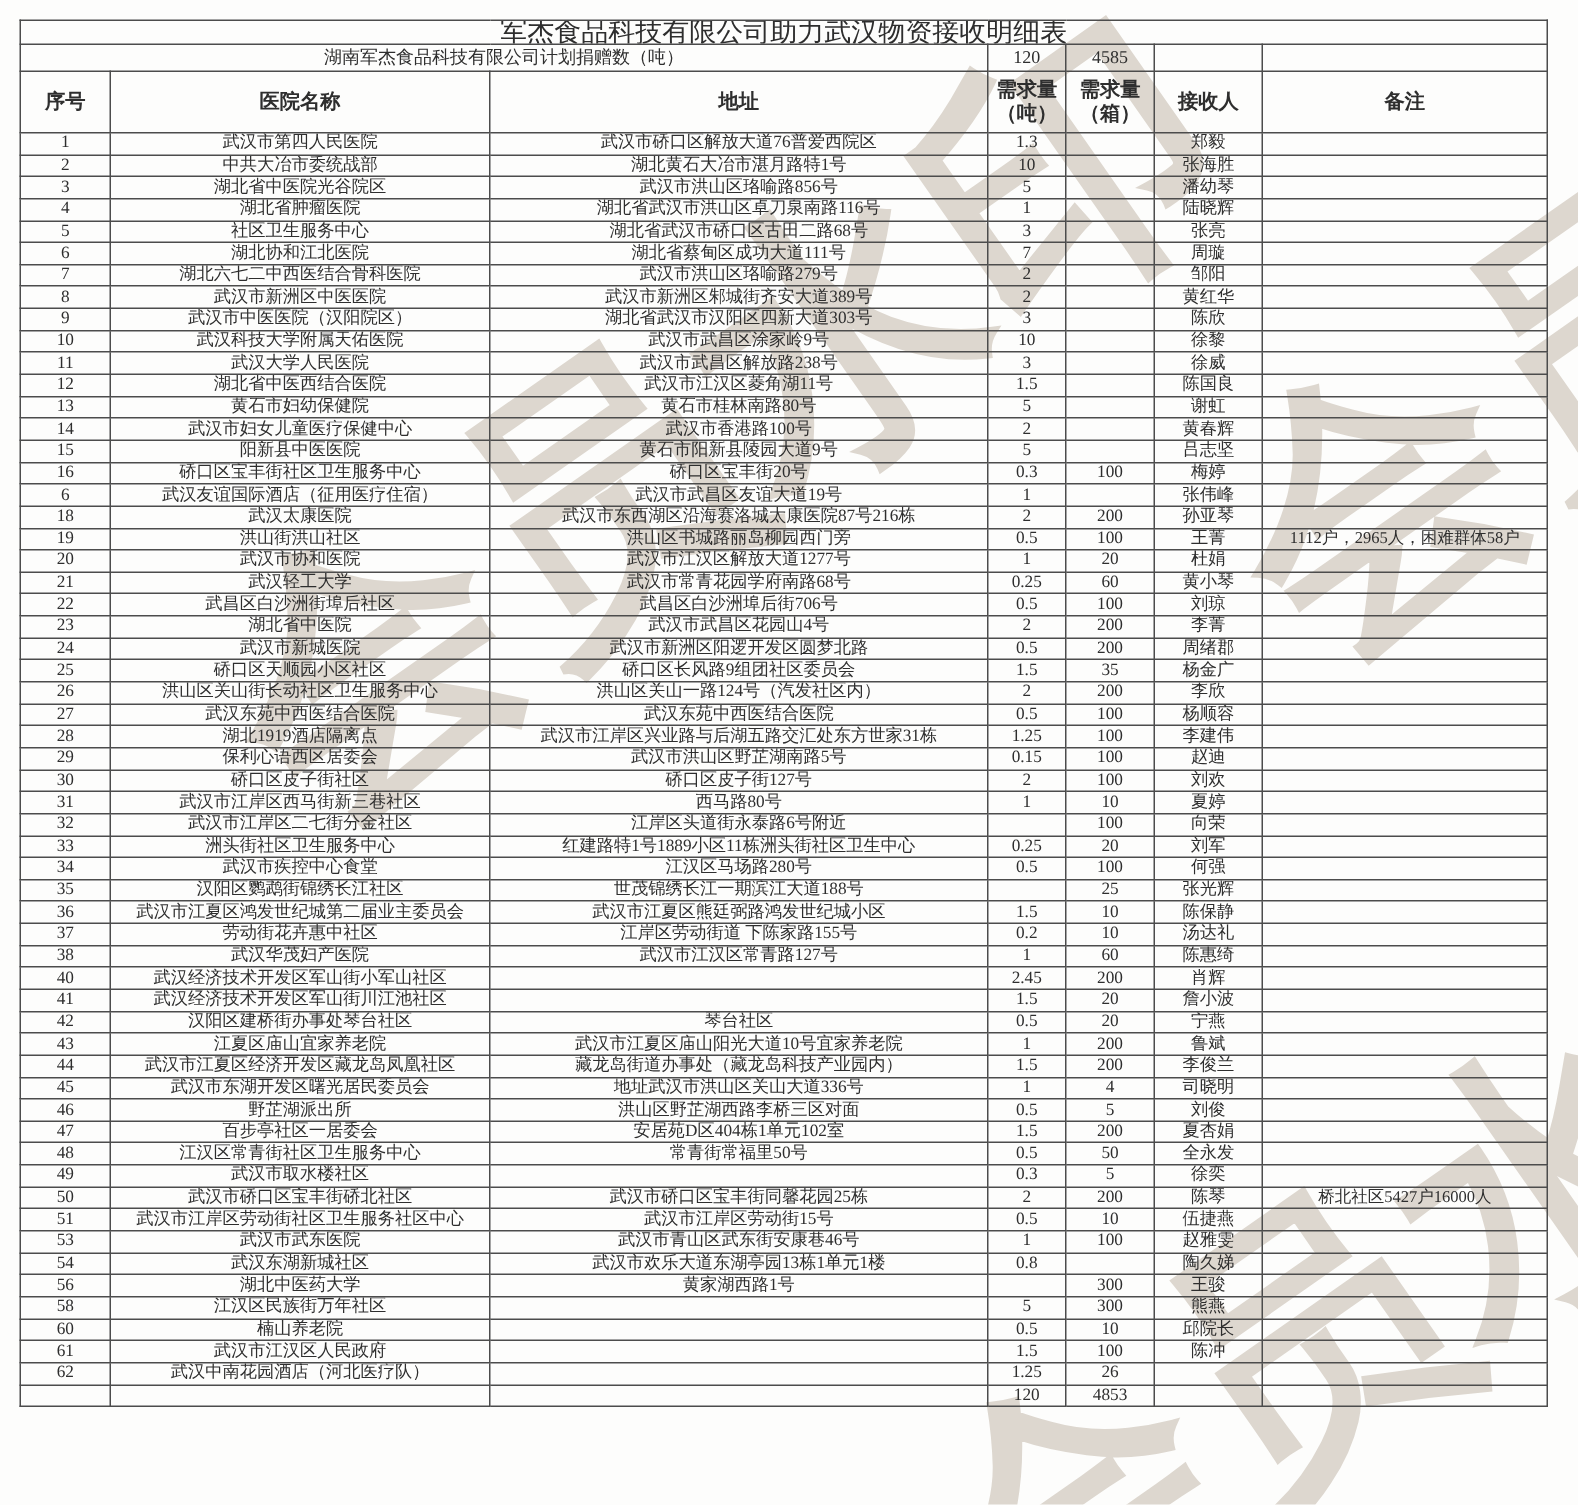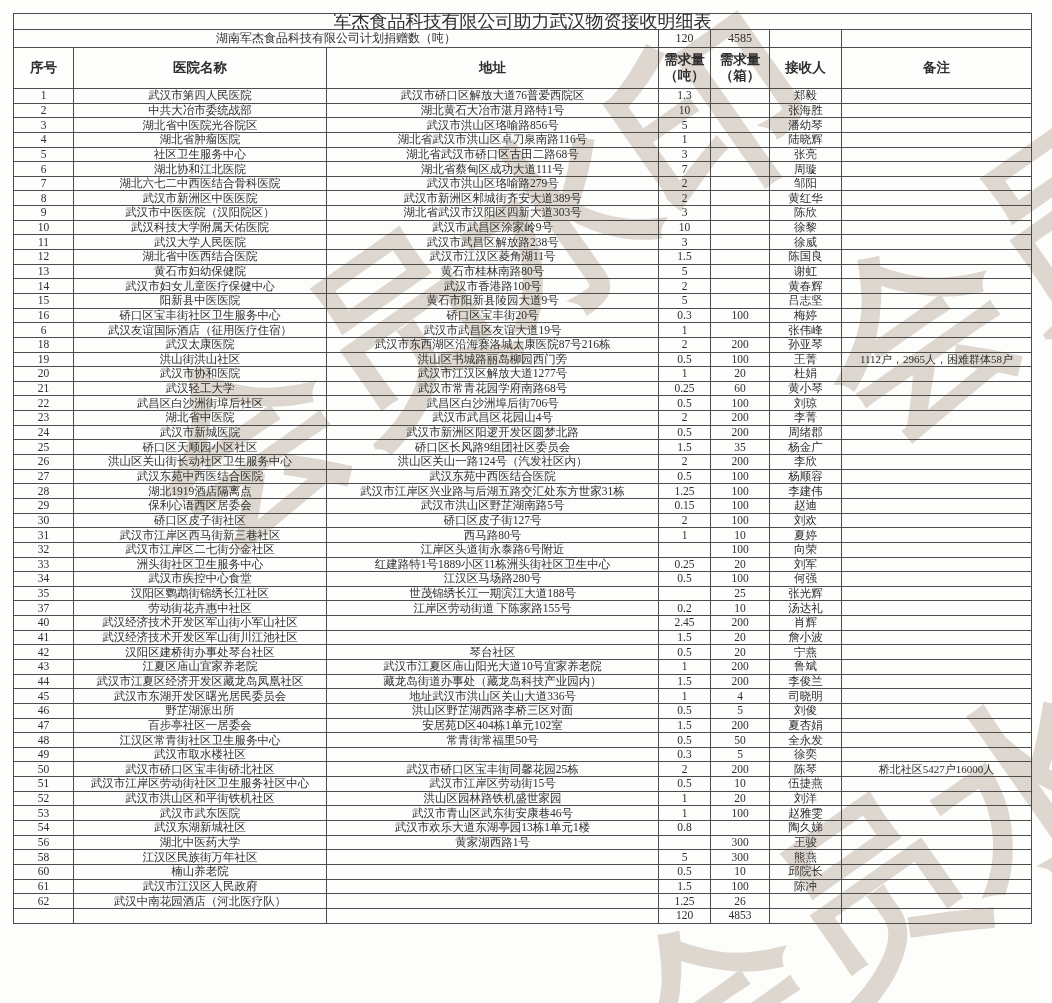--- a/index.html
+++ b/index.html
@@ -390,29 +390,47 @@
         <tr>
           <td class="c-seq">35</td>
           <td class="c-name">汉阳区鹦鹉街锦绣长江社区</td>
           <td class="c-addr">世茂锦绣长江一期滨江大道188号</td>
           <td class="c-tons"></td>
           <td class="c-boxes">25</td>
           <td class="c-receiver">张光辉</td>
           <td class="c-note"></td>
         </tr>
         <tr>
+          <td class="c-seq">36</td>
+          <td class="c-name">武汉市江夏区鸿发世纪城第二届业主委员会</td>
+          <td class="c-addr">武汉市江夏区熊廷弼路鸿发世纪城小区</td>
+          <td class="c-tons">1.5</td>
+          <td class="c-boxes">10</td>
+          <td class="c-receiver">陈保静</td>
+          <td class="c-note"></td>
+        </tr>
+        <tr>
           <td class="c-seq">37</td>
           <td class="c-name">劳动街花卉惠中社区</td>
           <td class="c-addr">江岸区劳动街道 下陈家路155号</td>
           <td class="c-tons">0.2</td>
           <td class="c-boxes">10</td>
           <td class="c-receiver">汤达礼</td>
           <td class="c-note"></td>
         </tr>
         <tr>
+          <td class="c-seq">38</td>
+          <td class="c-name">武汉华茂妇产医院</td>
+          <td class="c-addr">武汉市江汉区常青路127号</td>
+          <td class="c-tons">1</td>
+          <td class="c-boxes">60</td>
+          <td class="c-receiver">陈惠绮</td>
+          <td class="c-note"></td>
+        </tr>
+        <tr>
           <td class="c-seq">40</td>
           <td class="c-name">武汉经济技术开发区军山街小军山社区</td>
           <td class="c-addr"></td>
           <td class="c-tons">2.45</td>
           <td class="c-boxes">200</td>
           <td class="c-receiver">肖辉</td>
           <td class="c-note"></td>
         </tr>
         <tr>
           <td class="c-seq">41</td>
@@ -504,29 +522,20 @@
           <td class="c-receiver">陈琴</td>
           <td class="c-note">桥北社区5427户16000人</td>
         </tr>
         <tr>
           <td class="c-seq">51</td>
           <td class="c-name">武汉市江岸区劳动街社区卫生服务社区中心</td>
           <td class="c-addr">武汉市江岸区劳动街15号</td>
           <td class="c-tons">0.5</td>
           <td class="c-boxes">10</td>
           <td class="c-receiver">伍捷燕</td>
-          <td class="c-note"></td>
-        </tr>
-        <tr>
-          <td class="c-seq">52</td>
-          <td class="c-name">武汉市洪山区和平街铁机社区</td>
-          <td class="c-addr">洪山区园林路铁机盛世家园</td>
-          <td class="c-tons">1</td>
-          <td class="c-boxes">20</td>
-          <td class="c-receiver">刘洋</td>
           <td class="c-note"></td>
         </tr>
         <tr>
           <td class="c-seq">53</td>
           <td class="c-name">武汉市武东医院</td>
           <td class="c-addr">武汉市青山区武东街安康巷46号</td>
           <td class="c-tons">1</td>
           <td class="c-boxes">100</td>
           <td class="c-receiver">赵雅雯</td>
           <td class="c-note"></td>

